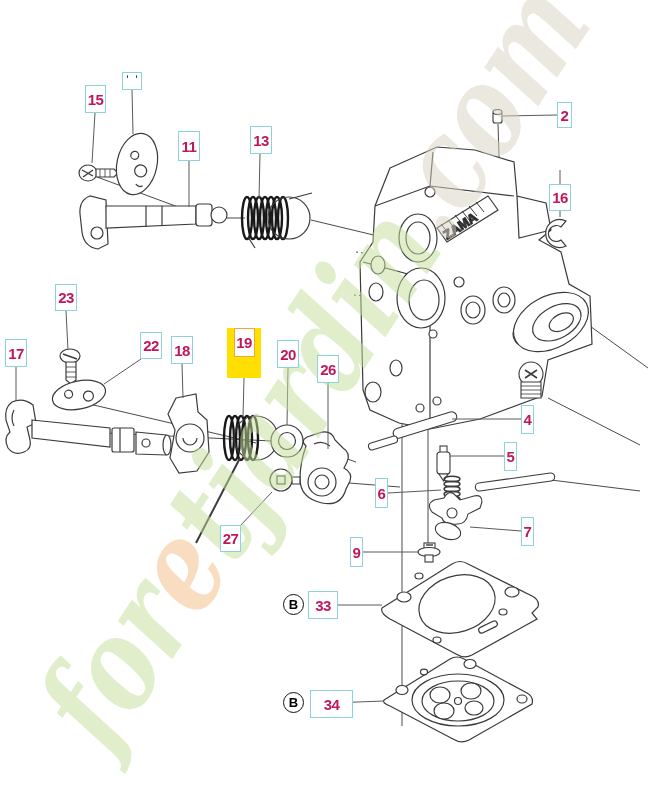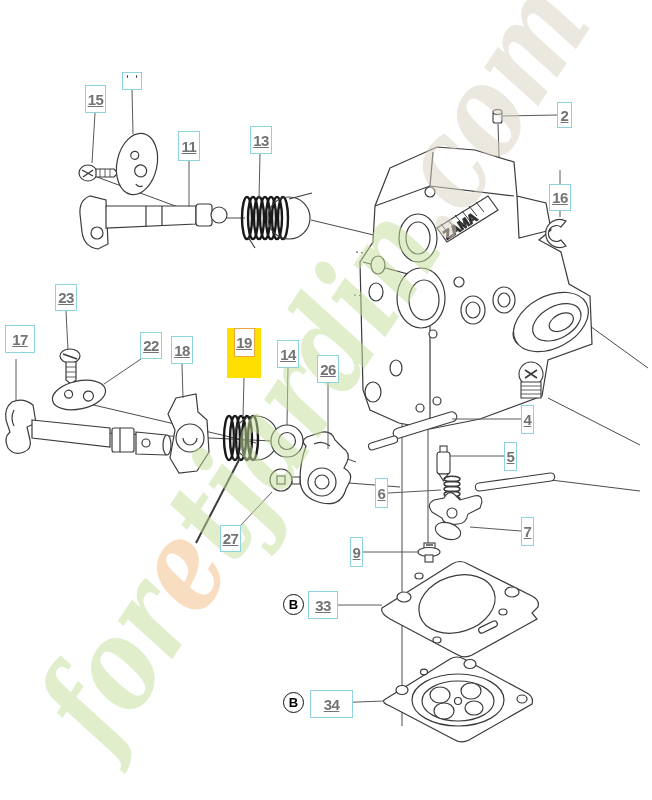--- a/index.html
+++ b/index.html
@@ -1,22 +1,22 @@
 <!DOCTYPE html>
 <html><head>
 <meta charset="utf-8">
 <style>
   html,body{margin:0;padding:0;background:#fff;}
   .stage{position:relative;width:652px;height:800px;background:#ffffff;overflow:hidden;
          font-family:"Liberation Sans",sans-serif;}
   .stage svg{position:absolute;left:0;top:0;}
   
   .co{position:absolute;box-sizing:border-box;border:1.6px solid #8ed2de;background:#fff;
-      color:#737373;font:bold 15px/1 "Liberation Sans",sans-serif;letter-spacing:-0.5px;
-      display:flex;align-items:center;justify-content:center;z-index:5;text-decoration:underline;}
+      color:#be185d;font:bold 15px/1 "Liberation Sans",sans-serif;letter-spacing:-0.5px;
+      display:flex;align-items:center;justify-content:center;z-index:5;}
   .hl-wrap{position:absolute;z-index:5;display:flex;align-items:flex-start;justify-content:center;}
   .hl-wrap .co{position:relative;border-color:#eda73d;z-index:6;}
   .badge{position:absolute;box-sizing:border-box;width:21px;height:21px;border:1.8px solid #111;
          border-radius:50%;background:#fff;color:#000;font:bold 13px/1 "Liberation Sans",sans-serif;
          display:flex;align-items:center;justify-content:center;z-index:5;}
   .co .dot{width:3px;height:3px;background:#222;border-radius:50%;margin:0 4px;align-self:flex-start;margin-top:2px;}
 </style>
 </head>
 <body>
 
@@ -293,27 +293,27 @@
 <div class="co" style="left:122px;top:72px;width:20px;height:18px;">
       <span class="dot"></span>
       <span class="dot"></span>
     </div>
 <div class="co" style="left:85px;top:85px;width:21px;height:28px;">15</div>
 <div class="co" style="left:178px;top:131px;width:22px;height:30px;">11</div>
 <div class="co" style="left:250px;top:126px;width:22px;height:28px;text-align:right;">13</div>
 <div class="co" style="left:557px;top:102px;width:15px;height:26px;">2</div>
 <div class="co" style="left:549px;top:143px;width:22px;height:27px;margin-top:41px;">16</div>
 <div class="co" style="left:55px;top:284px;width:22px;height:27px;">23</div>
-<div class="co" style="left:5px;top:325px;width:30px;height:28px;">17</div>
+<div class="co" style="left:5px;top:339px;width:22px;height:28px;">17</div>
 <div class="co" style="left:140px;top:332px;width:22px;height:27px;">22</div>
 <div class="co" style="left:171px;top:336px;width:22px;height:28px;">18</div>
 <div class="hl-wrap" style="left:227px;top:328px;width:34px;height:50px;background:#ffdf00;">
   <div class="co" style="width:21px;height:29px;">19</div>
 </div>
-<div class="co" style="left:277px;top:340px;width:22px;height:28px;">14</div>
+<div class="co" style="left:277px;top:340px;width:22px;height:28px;">20</div>
 <div class="co" style="left:317px;top:355px;width:22px;height:28px;">26</div>
 <div class="co" style="left:521px;top:405px;width:13px;height:29px;">4</div>
 <div class="co" style="left:504px;top:442px;width:13px;height:29px;">5</div>
 <div class="co" style="left:375px;top:478px;width:13px;height:30px;">6</div>
 <div class="co" style="left:521px;top:517px;width:13px;height:29px;">7</div>
 <div class="co" style="left:350px;top:537px;width:13px;height:30px;">9</div>
 <div class="co" style="left:220px;top:525px;width:21px;height:27px;">27</div>
 <div class="badge" style="left:283px;top:594px;">B</div>
 <div class="co" style="left:308px;top:591px;width:30px;height:28px;">33</div>
 <div class="badge" style="left:283px;top:692px;">B</div>

